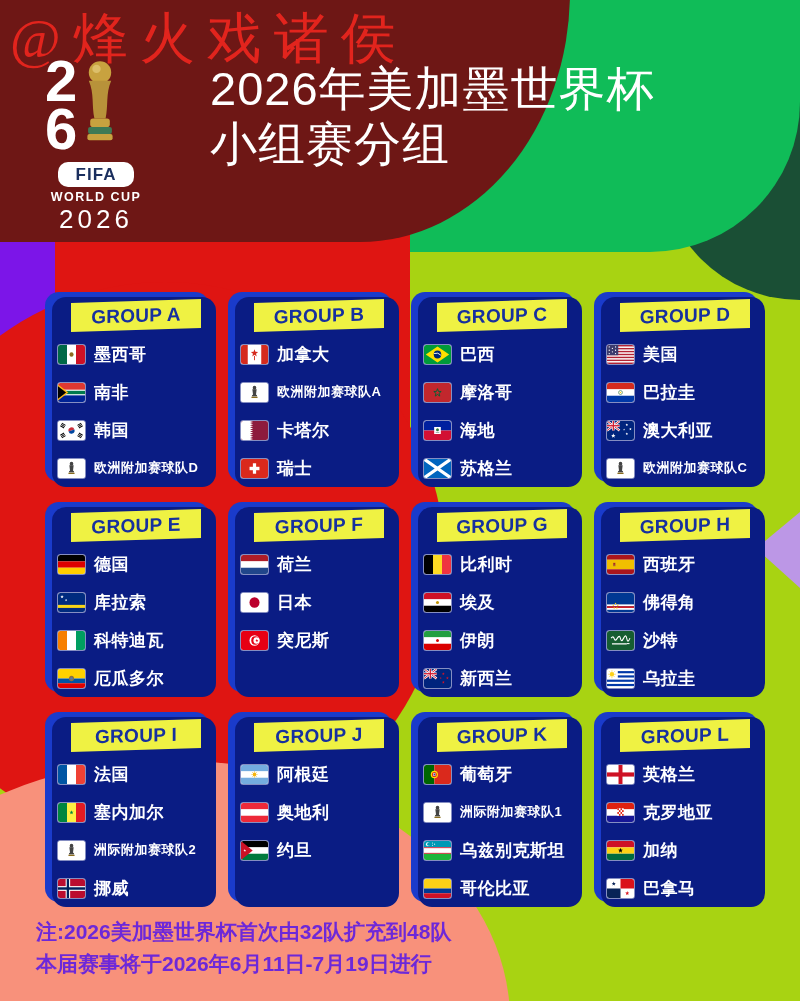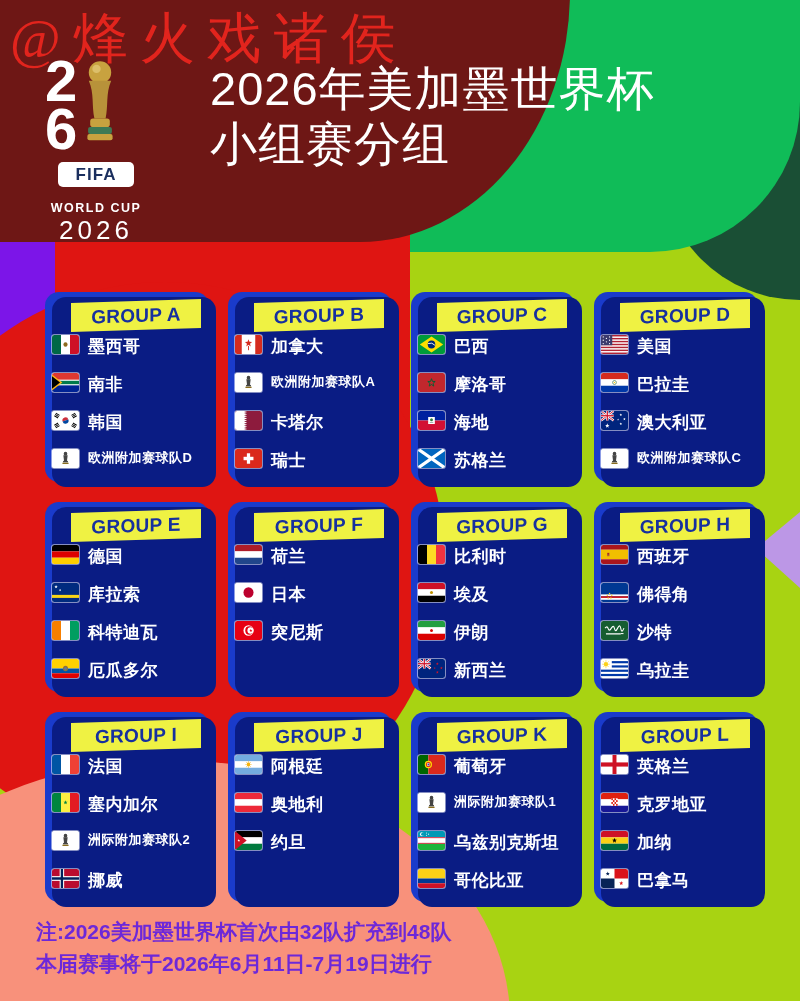--- a/index.html
+++ b/index.html
@@ -15,30 +15,30 @@
 .bg-salmon{left:-170px;top:760px;width:680px;height:520px;background:#F8917B;border-radius:50%}
 .bg-maroon{left:-30px;top:-40px;width:600px;height:282px;background:#6E1715;border-bottom-right-radius:210px 250px}
 .bg-lavender{right:0;top:512px;width:44px;height:76px;background:#BC97E6;clip-path:polygon(100% 0,0 48%,100% 100%)}
 
 .watermark{left:10px;top:2px;z-index:6;color:#E2241D;font-family:"Liberation Serif","DejaVu Serif",serif;font-size:55px;letter-spacing:12px;white-space:nowrap}
 .logo{left:34px;top:58px;width:124px;z-index:6;text-align:center;color:#fff}
 .monogram{position:relative;width:110px;height:100px;margin:0 auto}
 .monogram .d{position:absolute;left:4px;font-size:58px;line-height:1;font-weight:900;color:#fff}
 .m2{top:-6px}.m6{top:42px}
 .trophy{position:absolute;left:38px;top:-2px}
-.fifa-box{width:76px;height:25px;margin:4px auto 14px;background:#fff;border-radius:5px;color:#1B2F5E;font-weight:900;font-size:17px;letter-spacing:1px;display:flex;align-items:center;justify-content:center}
+.fifa-box{width:76px;height:25px;margin:4px auto 3px;background:#fff;border-radius:10px;color:#1B2F5E;font-weight:900;font-size:17px;letter-spacing:1px;display:flex;align-items:center;justify-content:center}
 .worldcup{font-size:12.5px;font-weight:800;letter-spacing:1.5px}
 .year{font-size:26px;font-weight:400;letter-spacing:4px}
 .title{left:210px;top:62px;z-index:6;color:#fff;font-weight:400;font-size:47px;line-height:1.17;letter-spacing:1px;white-space:nowrap}
 
 .card{position:absolute;width:164px;height:190px;background:#1A3BCB;border-radius:14px;z-index:3}
 .card::before{content:"";position:absolute;inset:0;border-radius:14px;background:#0A1C84;transform:translate(7px,5px);z-index:-1}
 .band{width:130px;height:29px;margin:9px 0 0 26px;background:#EFF243;color:#16309F;font-weight:800;font-size:19px;display:flex;align-items:center;justify-content:center;transform:skewY(-1.8deg);letter-spacing:.3px}
 .teams{margin-top:5px}
-.team{display:flex;align-items:flex-start;height:38px;padding-left:7px}
+.team{display:flex;align-items:center;height:38px;padding-left:13px}
 .flag{width:27px;height:19px;border-radius:2.5px;overflow:hidden;flex:none;box-shadow:0 0 0 1px rgba(255,255,255,.5);background:#fff}
 .flag svg{display:block;width:100%;height:100%}
 .tname{color:#fff;font-weight:800;font-size:17px;margin-left:9px;letter-spacing:.5px;white-space:nowrap}
 .po .tname{font-size:13px}
 
 .footer{left:36px;top:916px;z-index:6;color:#6d28d9;font-weight:800;font-size:21px;line-height:32px;white-space:nowrap}
 </style>
 </head>
 <body>
 

